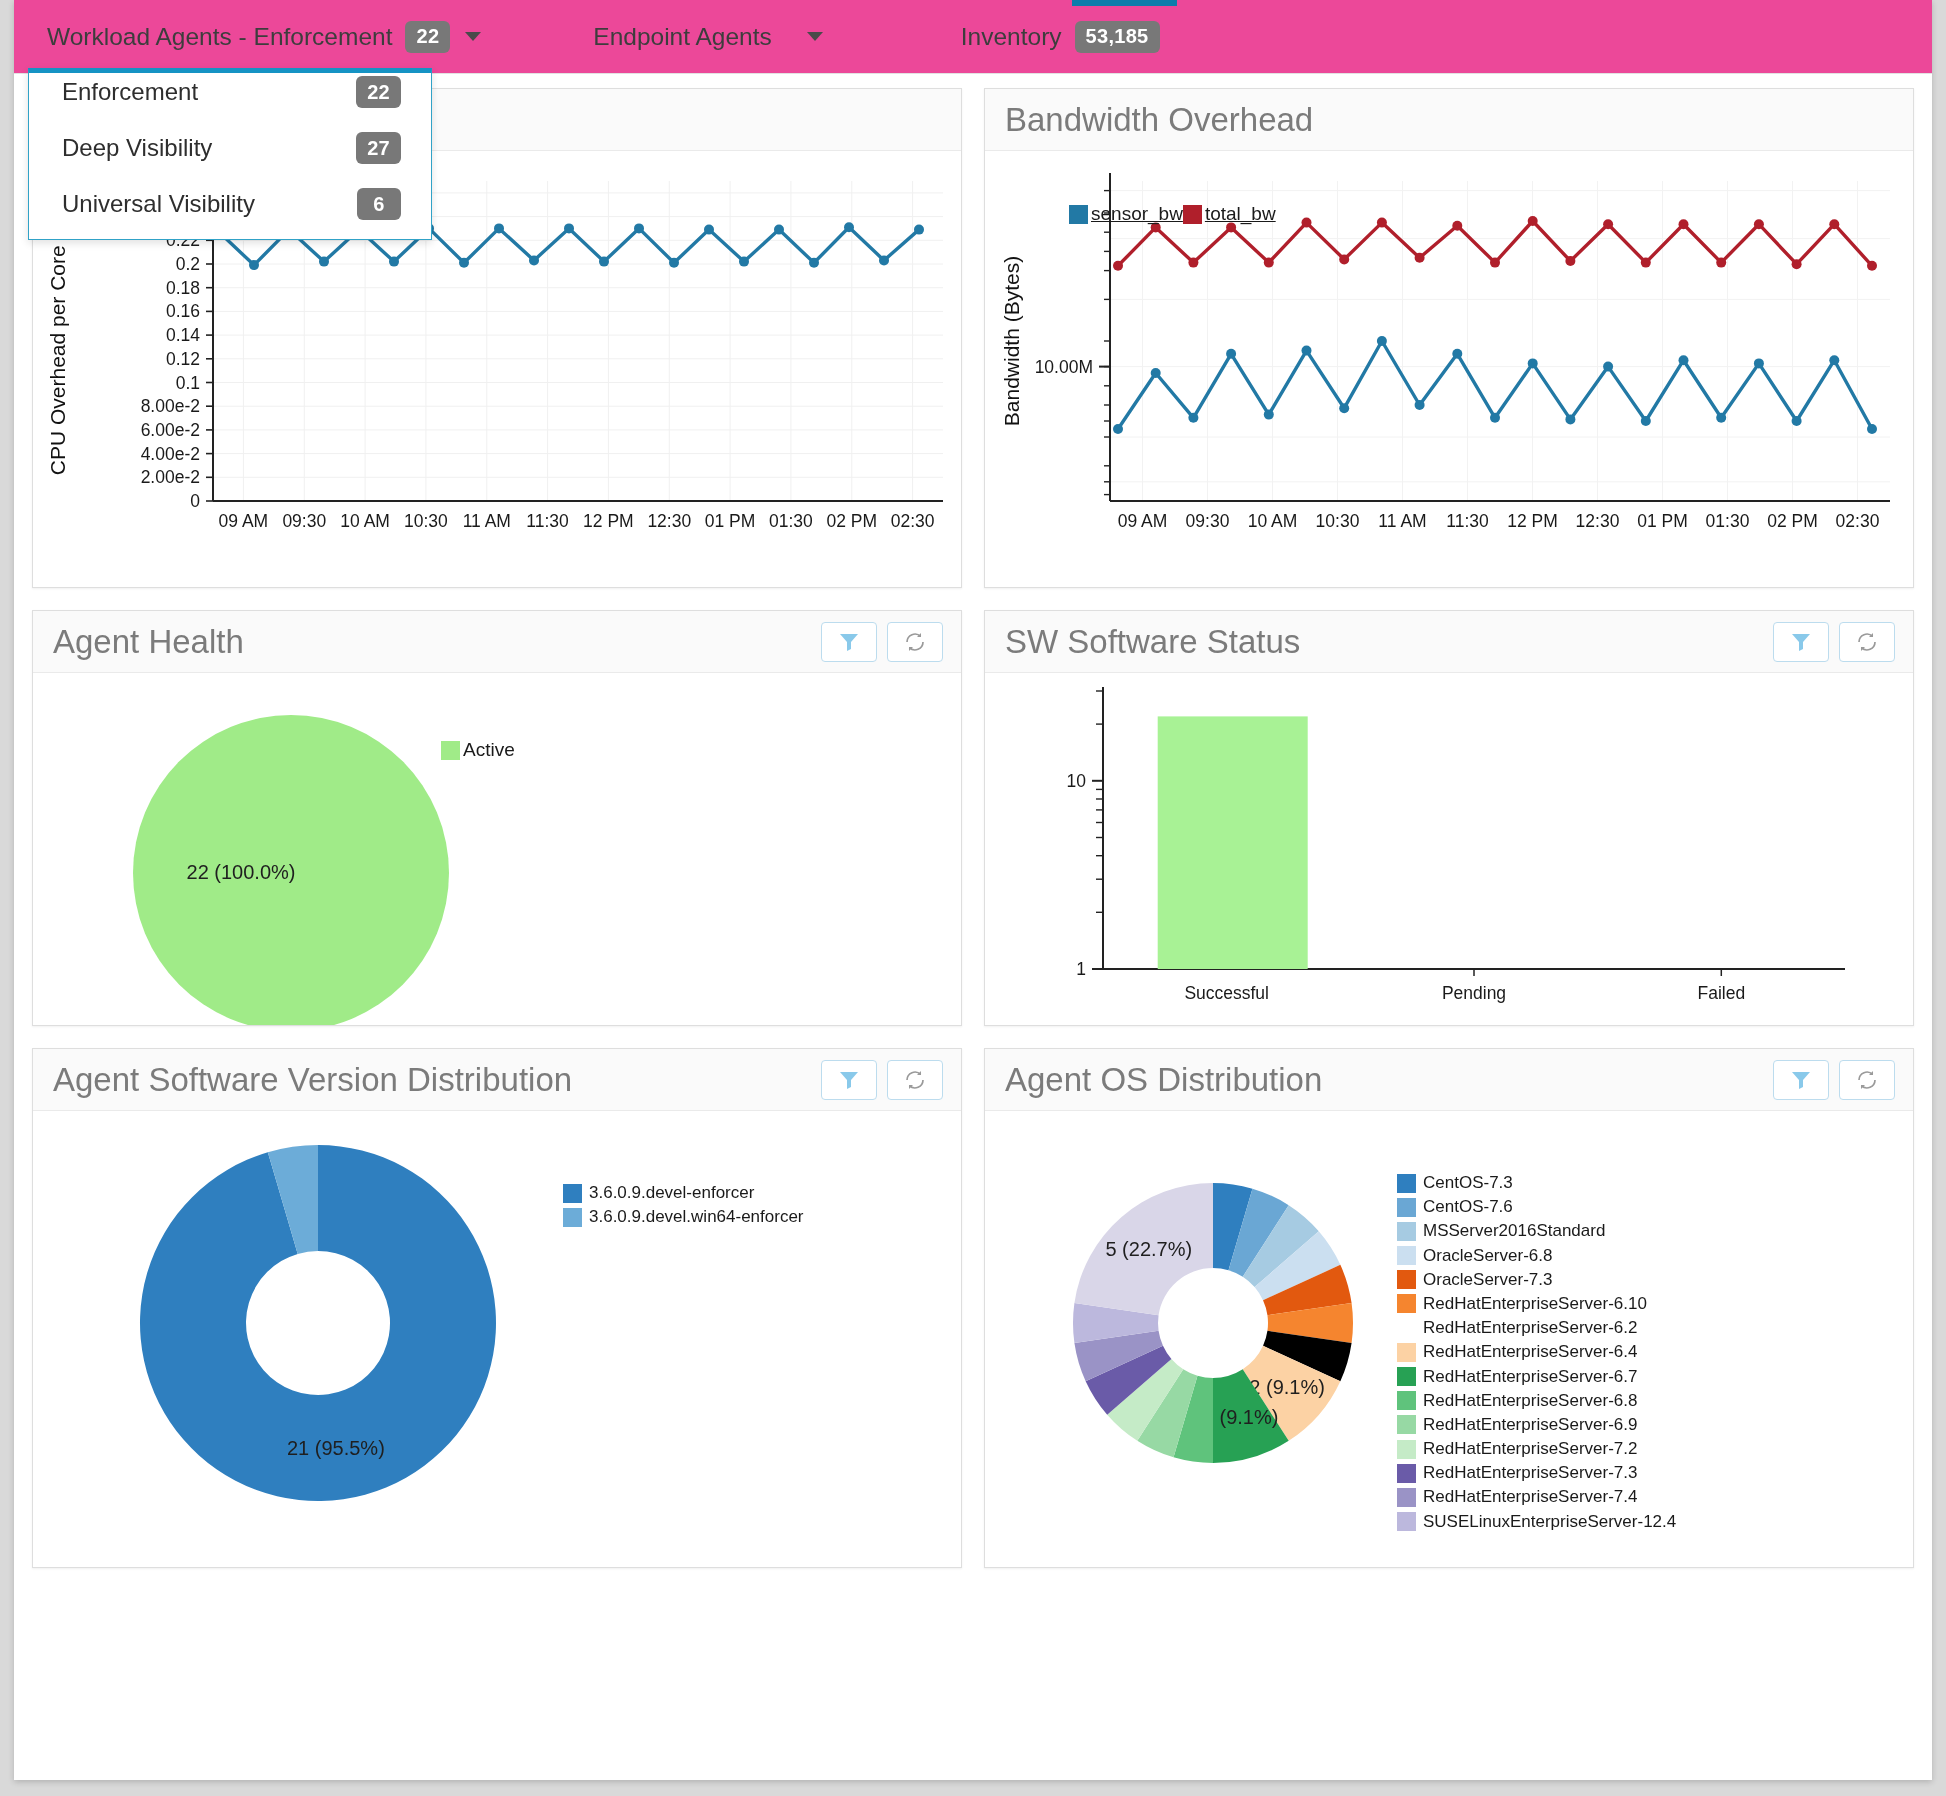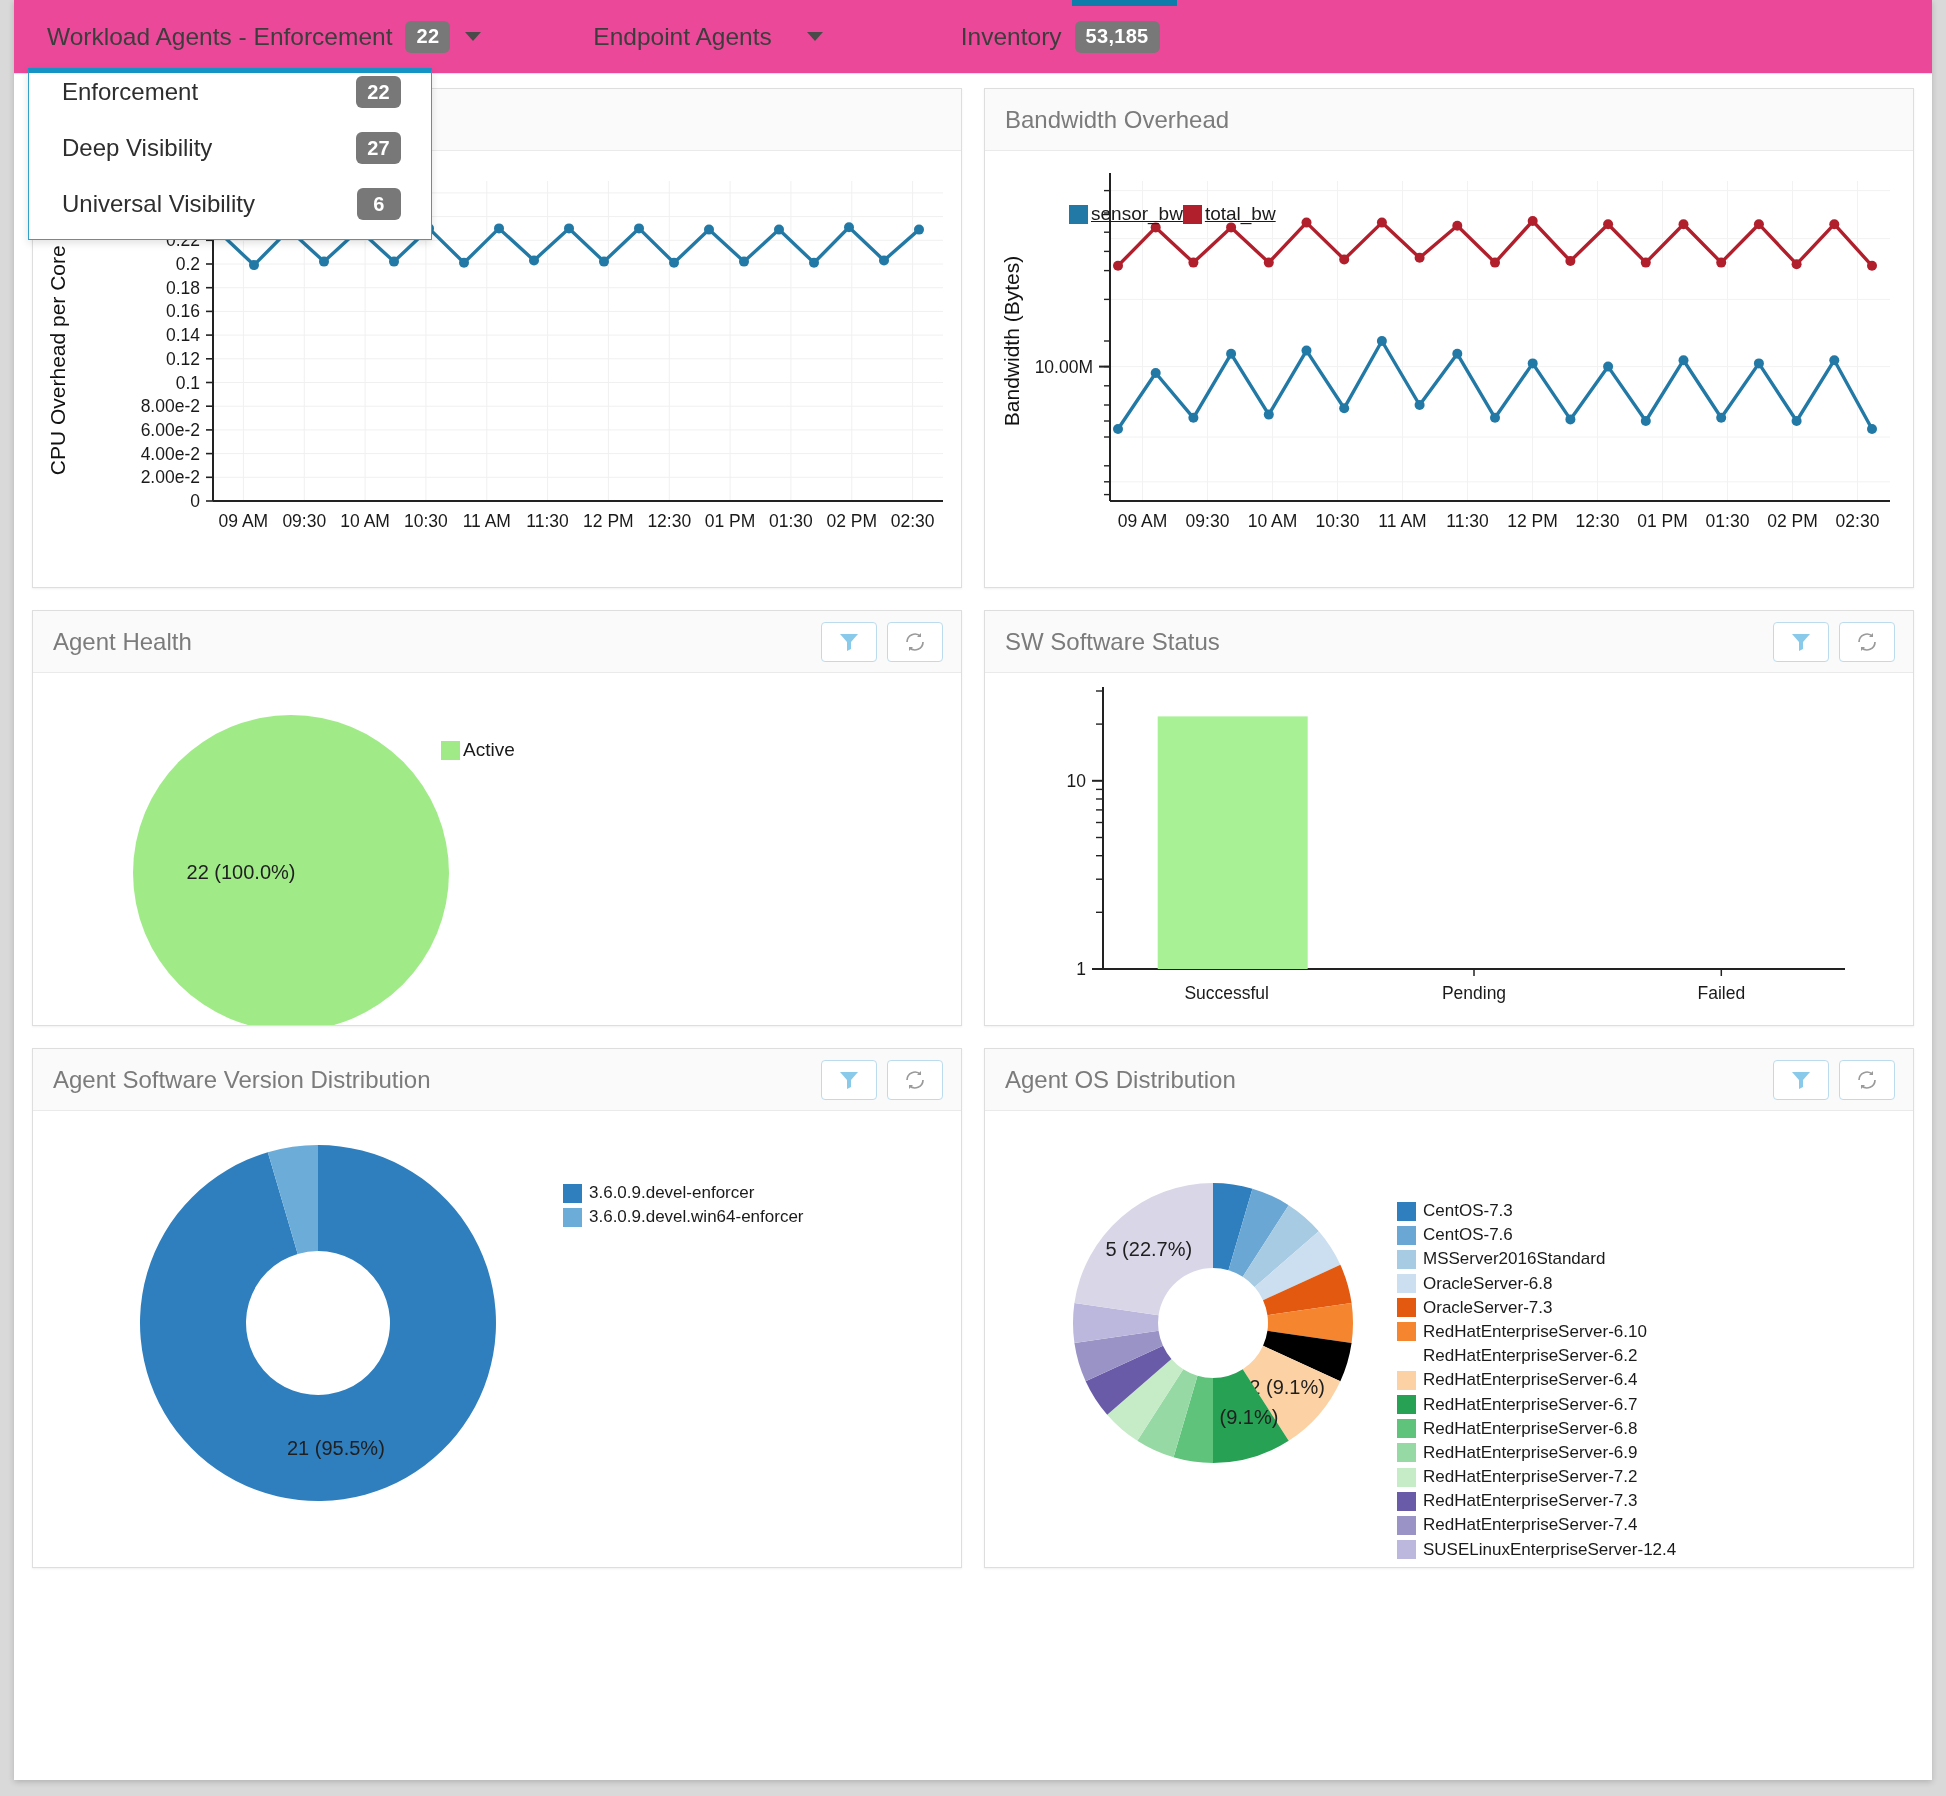--- a/index.html
+++ b/index.html
@@ -98,21 +98,21 @@
   }
   .panel-hd {
     height: 62px;
     background: #fafafa;
     border-bottom: 1px solid #eaeaea;
     display: flex; align-items: center; justify-content: space-between;
     padding: 0 18px 0 20px;
     flex: 0 0 62px;
   }
   .panel-title {
-    font-size: 24px; color: #7b7b7b; font-weight: normal;
+    font-size: 33px; color: #7b7b7b; font-weight: normal;
   }
   .hd-btns { display: flex; gap: 10px; }
   .iconbtn {
     width: 56px; height: 40px;
     border: 1px solid #bcdcee;
     border-radius: 4px;
     background: #fff;
     display: flex; align-items: center; justify-content: center;
     cursor: pointer;
   }
@@ -547,21 +547,21 @@
               <svg width="24" height="24" viewBox="0 0 24 24">
                 <path d="M4 12a8 8 0 0 1 13.6-5.6" fill="none" stroke="#9a9a9a" stroke-width="1.7"></path>
                 <path d="M20 12a8 8 0 0 1-13.6 5.6" fill="none" stroke="#9a9a9a" stroke-width="1.7"></path>
                 <path d="M18 3v4h-4z" fill="#9a9a9a"></path>
                 <path d="M6 21v-4h4z" fill="#9a9a9a"></path>
               </svg>
             </span>
           </span>
         </div>
         <div class="panel-body">
-          <div class="vlegend" id="osdist-legend" style="left:412px; top:62px;margin-top:28px;">
+          <div class="vlegend" id="osdist-legend" style="left:412px; top:62px;">
               <span class="lg-item">
                 <span class="lg-sw" style="background: rgb(47, 127, 191);"></span>
                 <span>CentOS-7.3</span>
               </span>
               <span class="lg-item">
                 <span class="lg-sw" style="background: rgb(106, 167, 212);"></span>
                 <span>CentOS-7.6</span>
               </span>
               <span class="lg-item">
                 <span class="lg-sw" style="background: rgb(166, 203, 226);"></span>

